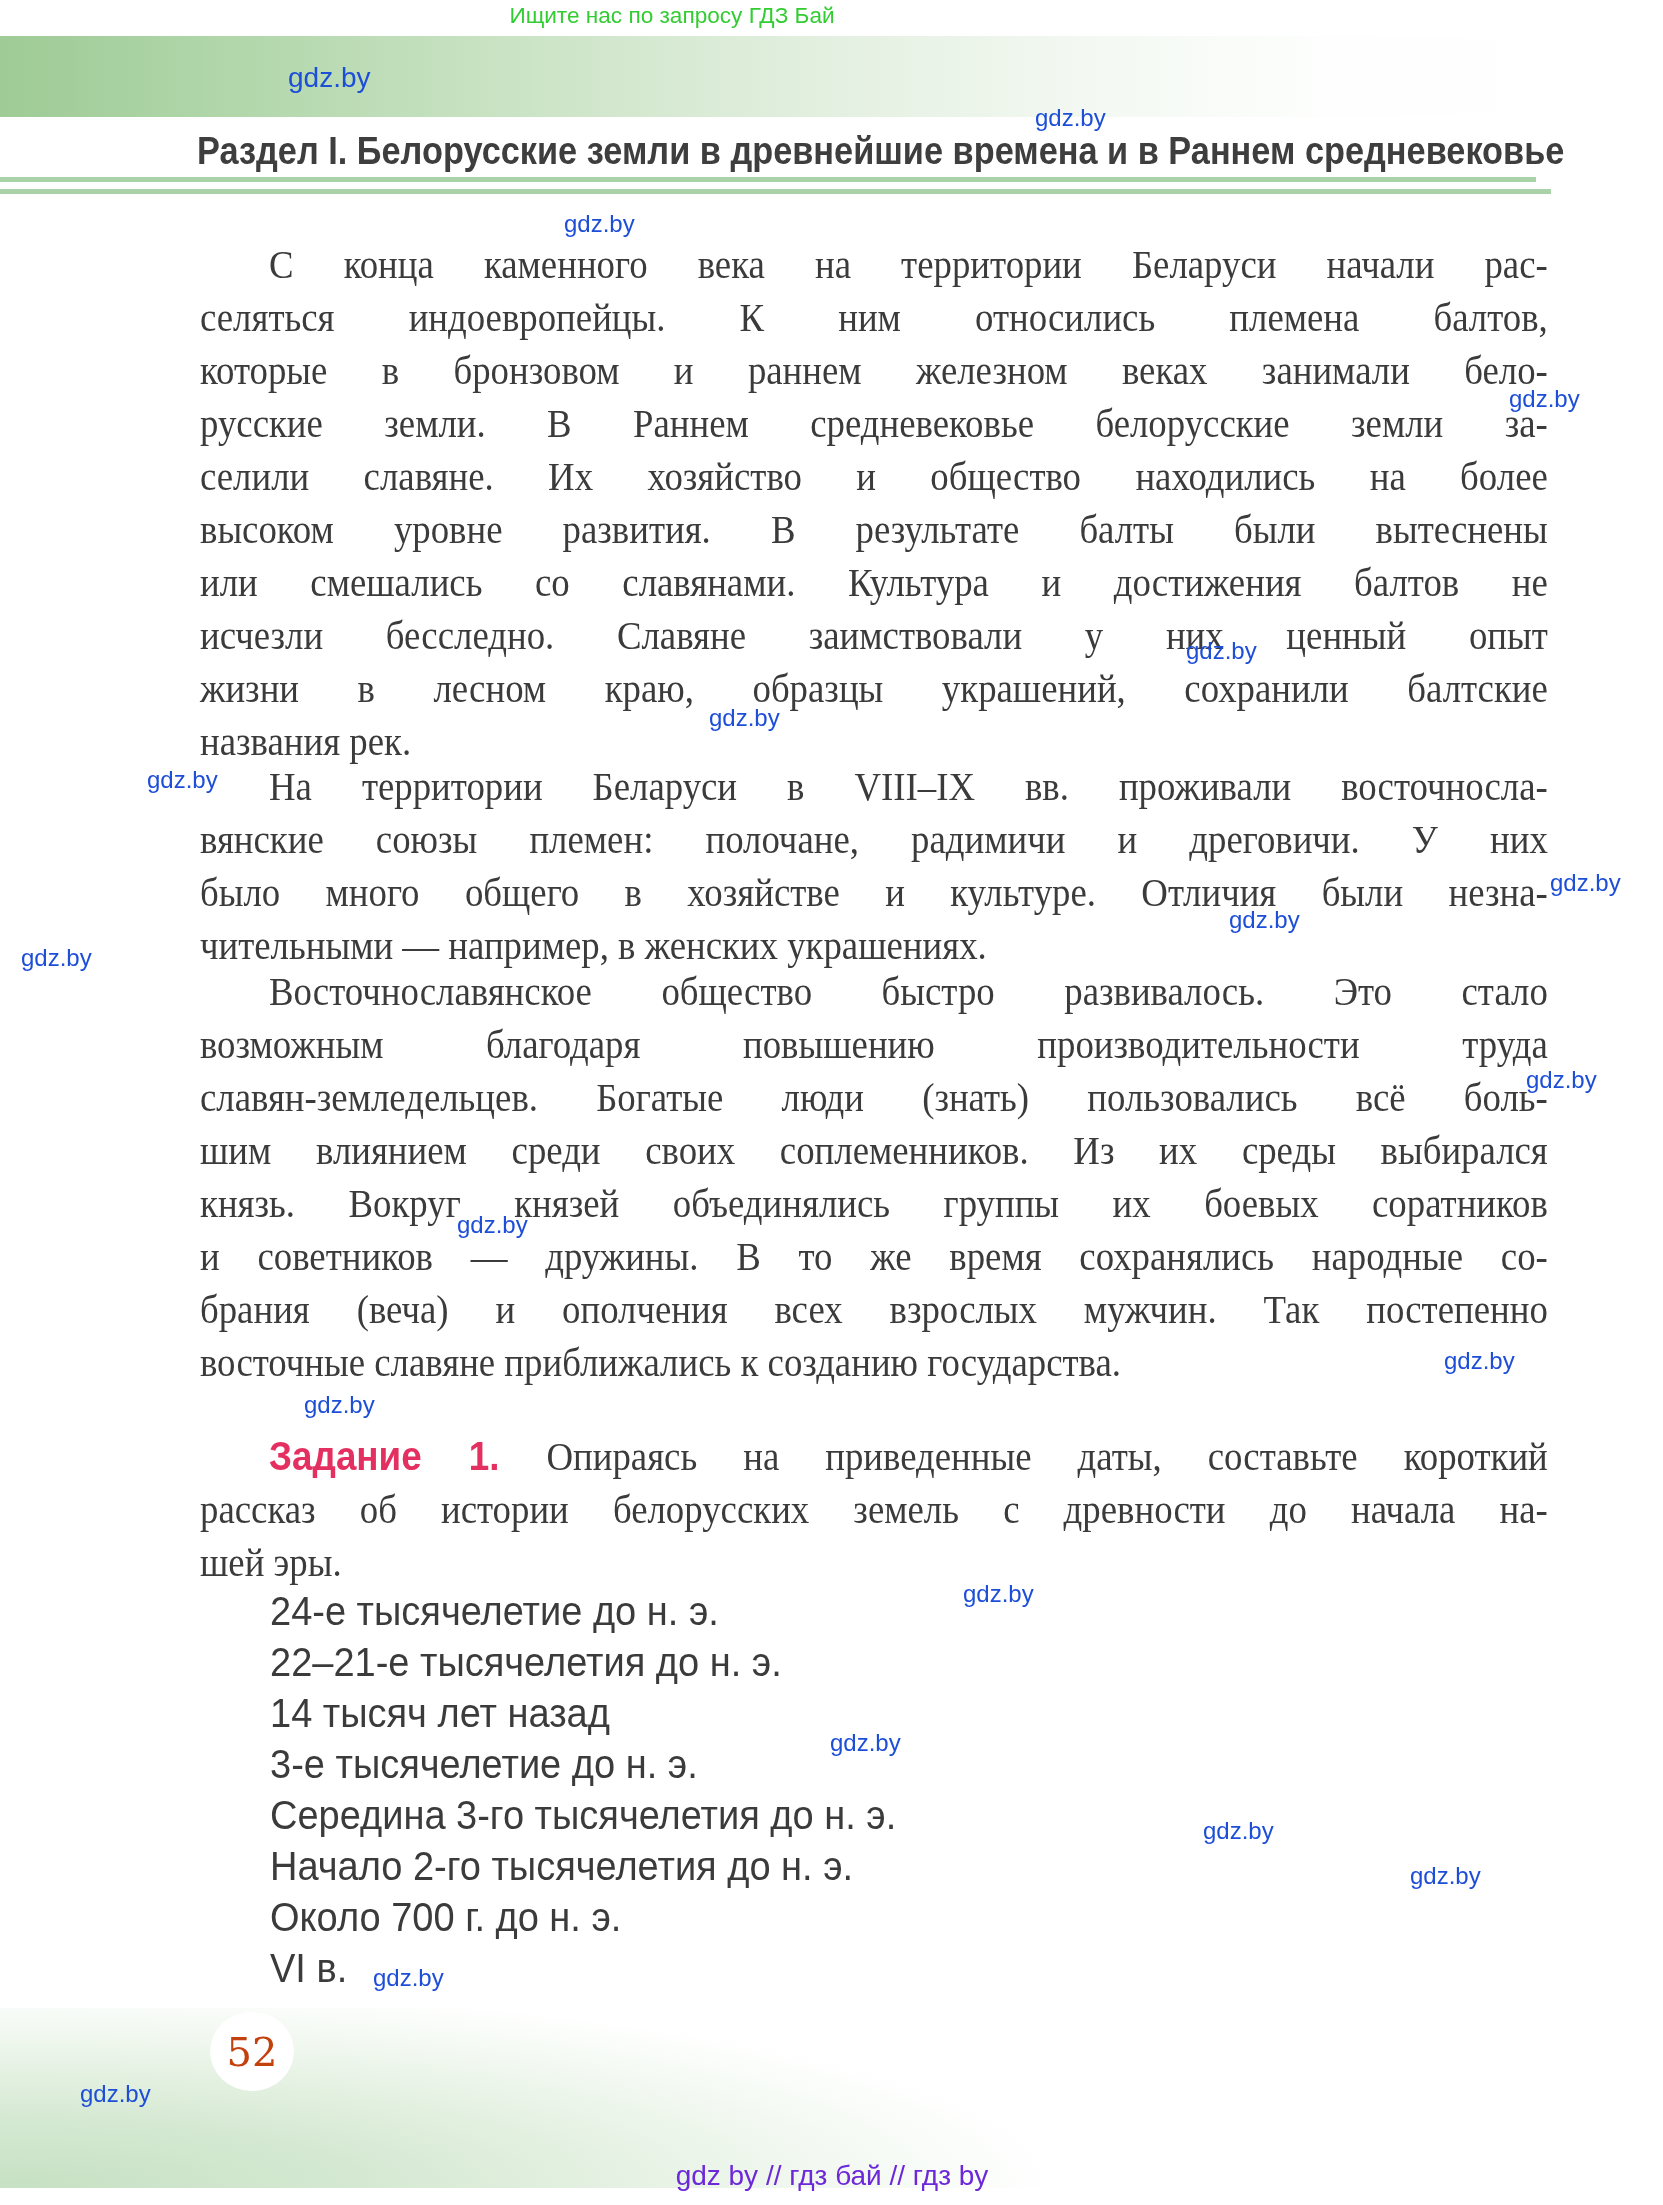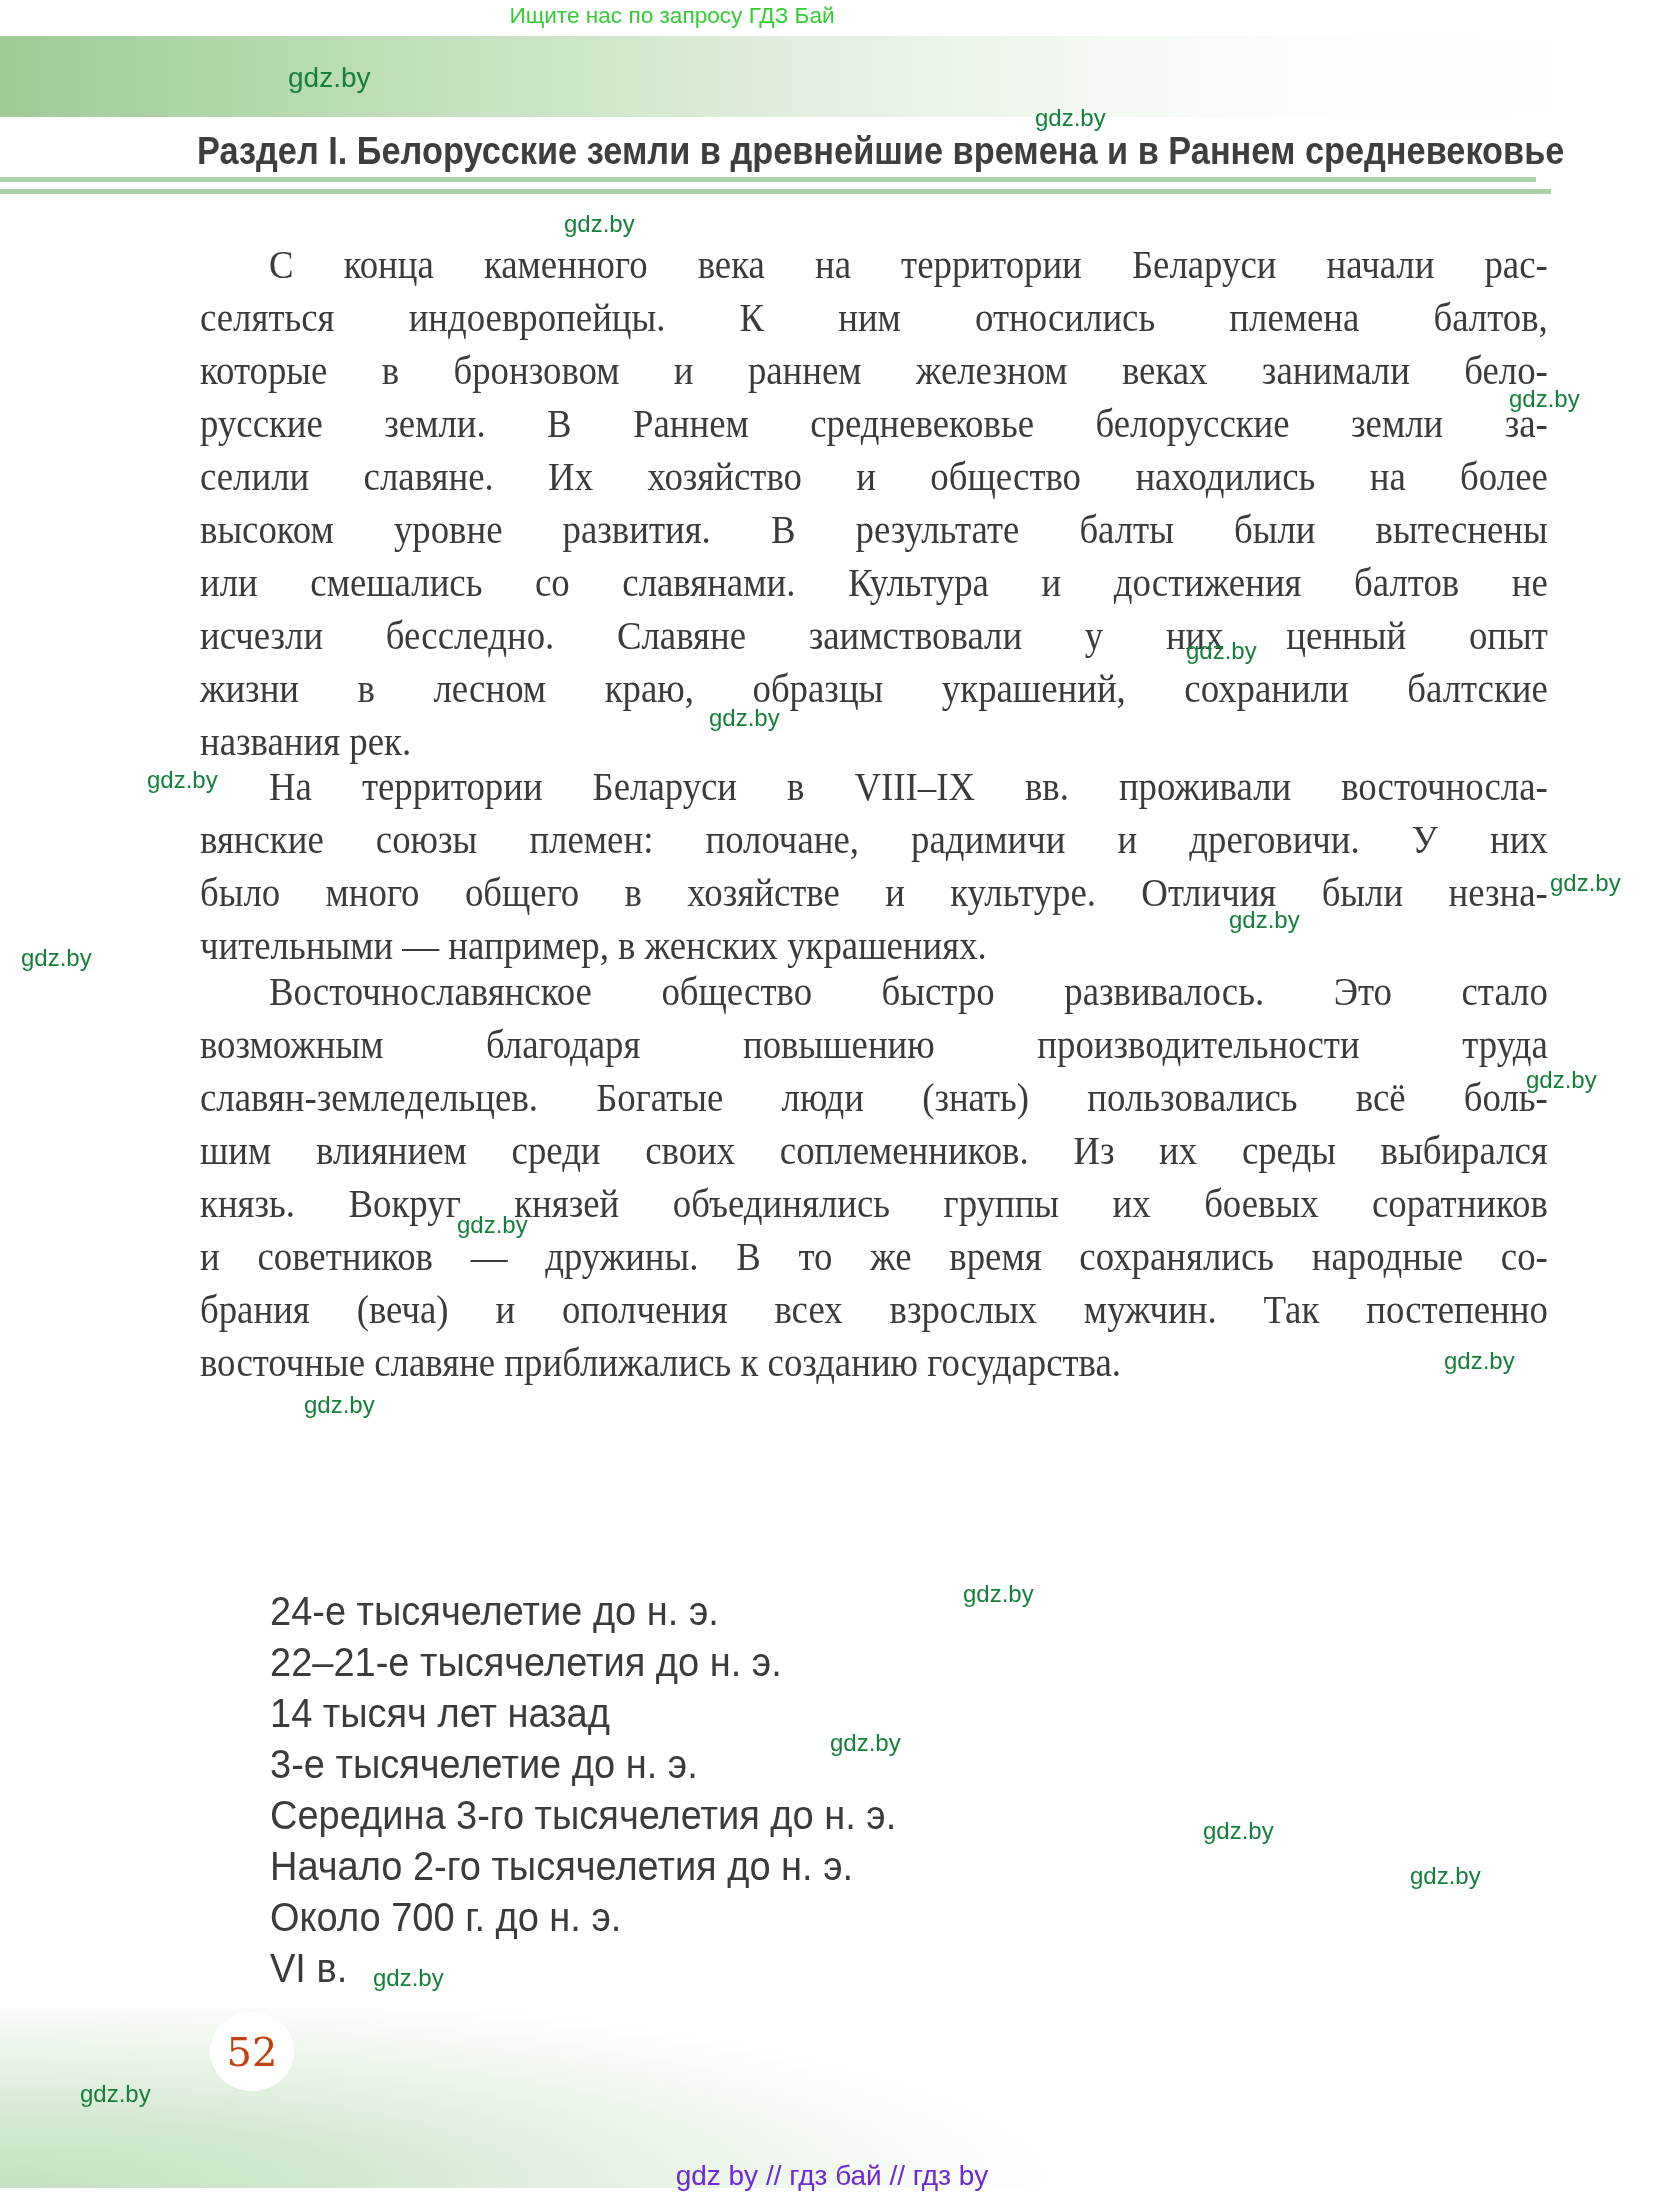--- a/index.html
+++ b/index.html
@@ -51,21 +51,21 @@
   .page-num{font-family:"DejaVu Serif",serif;font-size:40px;color:#c2410c;}
 
   .copyright-outer{top:2039px;left:384px;width:922px;height:50px;z-index:2;}
   .copyright-inner{width:1025px;transform:scaleX(0.9);transform-origin:0 0;text-align:center;
      font-family:"Liberation Sans",sans-serif;font-size:44px;line-height:50px;color:#f0aec1;}
 
   .links-bottom{top:2160px;left:0;width:1664px;text-align:center;z-index:3;
      font-family:"Liberation Sans",sans-serif;font-size:28px;color:#6d28d9;}
 
   .wm{position:absolute;transform:translateY(-50%);z-index:4;
-      font-family:"Liberation Sans",sans-serif;font-size:24px;color:#15803d;white-space:nowrap;}
+      font-family:"Liberation Sans",sans-serif;font-size:24px;color:#1d4ed8;white-space:nowrap;}
 </style>
 </head>
 <body>
 
 <div class="page">
 
   <div class="abs promo">Ищите нас по запросу ГДЗ Бай</div>
 
   <div class="abs green-bar"></div>
 
@@ -106,20 +106,27 @@
         <div class="tline">возможным благодаря повышению производительности труда</div>
         <div class="tline">славян-земледельцев. Богатые люди (знать) пользовались всё боль-</div>
         <div class="tline">шим влиянием среди своих соплеменников. Из их среды выбирался</div>
         <div class="tline">князь. Вокруг князей объединялись группы их боевых соратников</div>
         <div class="tline">и советников — дружины. В то же время сохранялись народные со-</div>
         <div class="tline">брания (веча) и ополчения всех взрослых мужчин. Так постепенно</div>
         <div class="tline short">восточные славяне приближались к созданию государства.</div>
       </div>
   </div>
 
+  <div class="abs para" style="top:1430px;">
+    <div class="cond">
+        <div class="tline ind"><span class="task-label">Задание 1. </span>Опираясь на приведенные даты, составьте короткий</div>
+        <div class="tline">рассказ об истории белорусских земель с древности до начала на-</div>
+        <div class="tline short">шей эры.</div>
+      </div>
+  </div>
 
   <div class="abs dates-outer">
     <div class="dates-inner">
         <div class="tline">24-е тысячелетие до н. э.</div>
         <div class="tline">22–21-е тысячелетия до н. э.</div>
         <div class="tline">14 тысяч лет назад</div>
         <div class="tline">3-е тысячелетие до н. э.</div>
         <div class="tline">Середина 3-го тысячелетия до н. э.</div>
         <div class="tline">Начало 2-го тысячелетия до н. э.</div>
         <div class="tline">Около 700 г. до н. э.</div>

